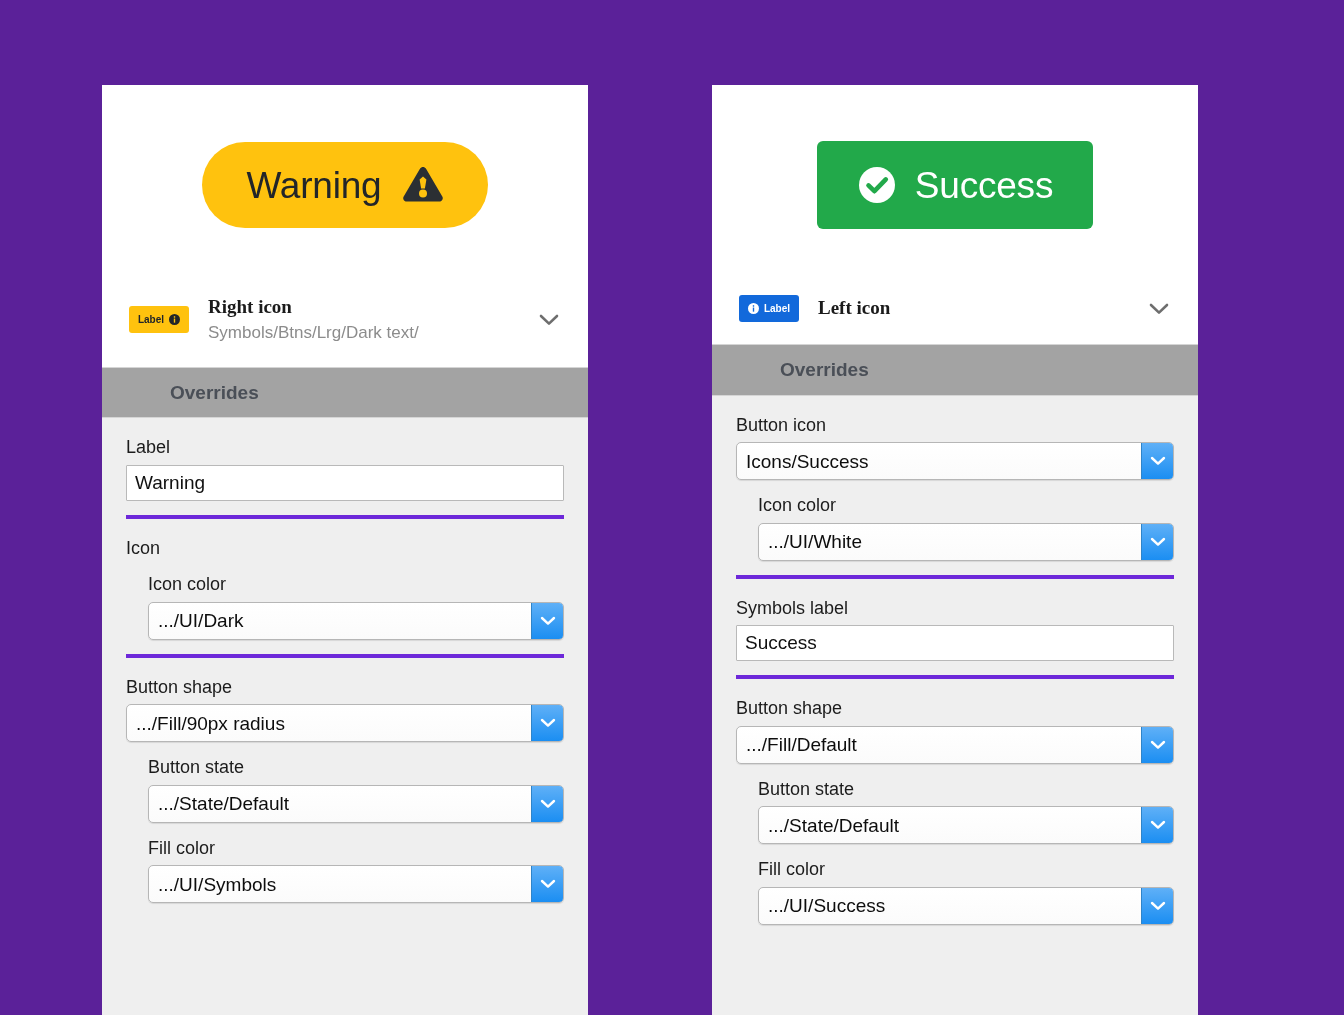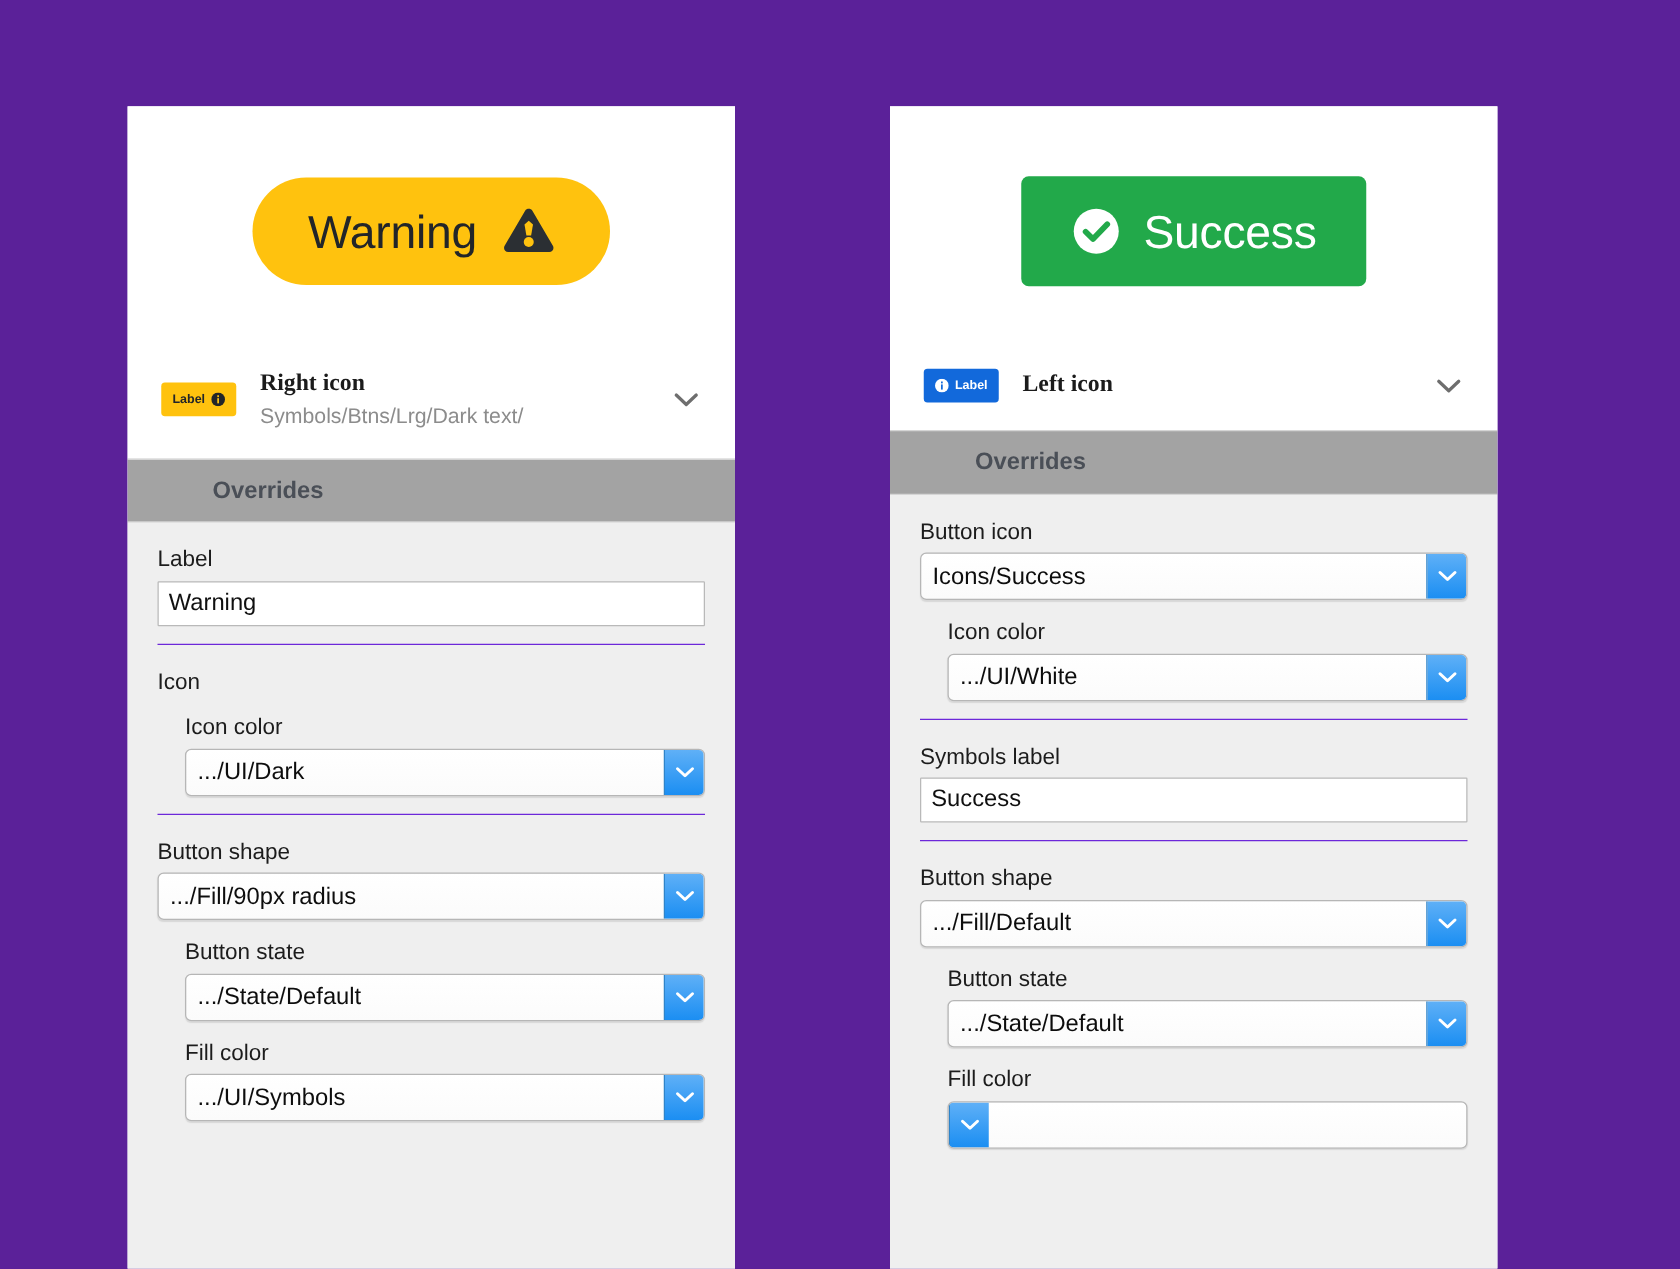--- a/index.html
+++ b/index.html
@@ -144,21 +144,21 @@
   }
 
   
   .form-body {
     background: #efefef;
     padding: 0 24px 20px 24px;
     height: 100%;
   }
 
   .group { padding-top: 18px; }
-  .group + .group { border-top: 1px solid #6d28d9; margin-top: 0; }
+  .group + .group { border-top: 4px solid #6d28d9; margin-top: 0; }
 
   .field { margin-bottom: 14px; }
   .field.indent { padding-left: 22px; }
 
   .field-label {
     font-size: 18px;
     color: #1c1c1c;
     line-height: 1.25;
     margin-bottom: 6px;
   }
@@ -424,20 +424,21 @@
             <span class="select-arrow">
               <svg class="chev-white" width="16" height="10" viewBox="0 0 16 10" aria-hidden="true">
                 <path d="M2 2 L8 7.6 L14 2" fill="none" stroke="#ffffff" stroke-width="2.4" stroke-linecap="round" stroke-linejoin="round"></path>
               </svg>
             </span>
           </div>
         </div>
         <div class="field indent">
           <div class="field-label">Fill color</div>
           <div class="select">
+            <span class="select-value">.../UI/Success</span>
             <span class="select-arrow">
               <svg class="chev-white" width="16" height="10" viewBox="0 0 16 10" aria-hidden="true">
                 <path d="M2 2 L8 7.6 L14 2" fill="none" stroke="#ffffff" stroke-width="2.4" stroke-linecap="round" stroke-linejoin="round"></path>
               </svg>
             </span>
           </div>
         </div>
       </div>
 
     </div>

